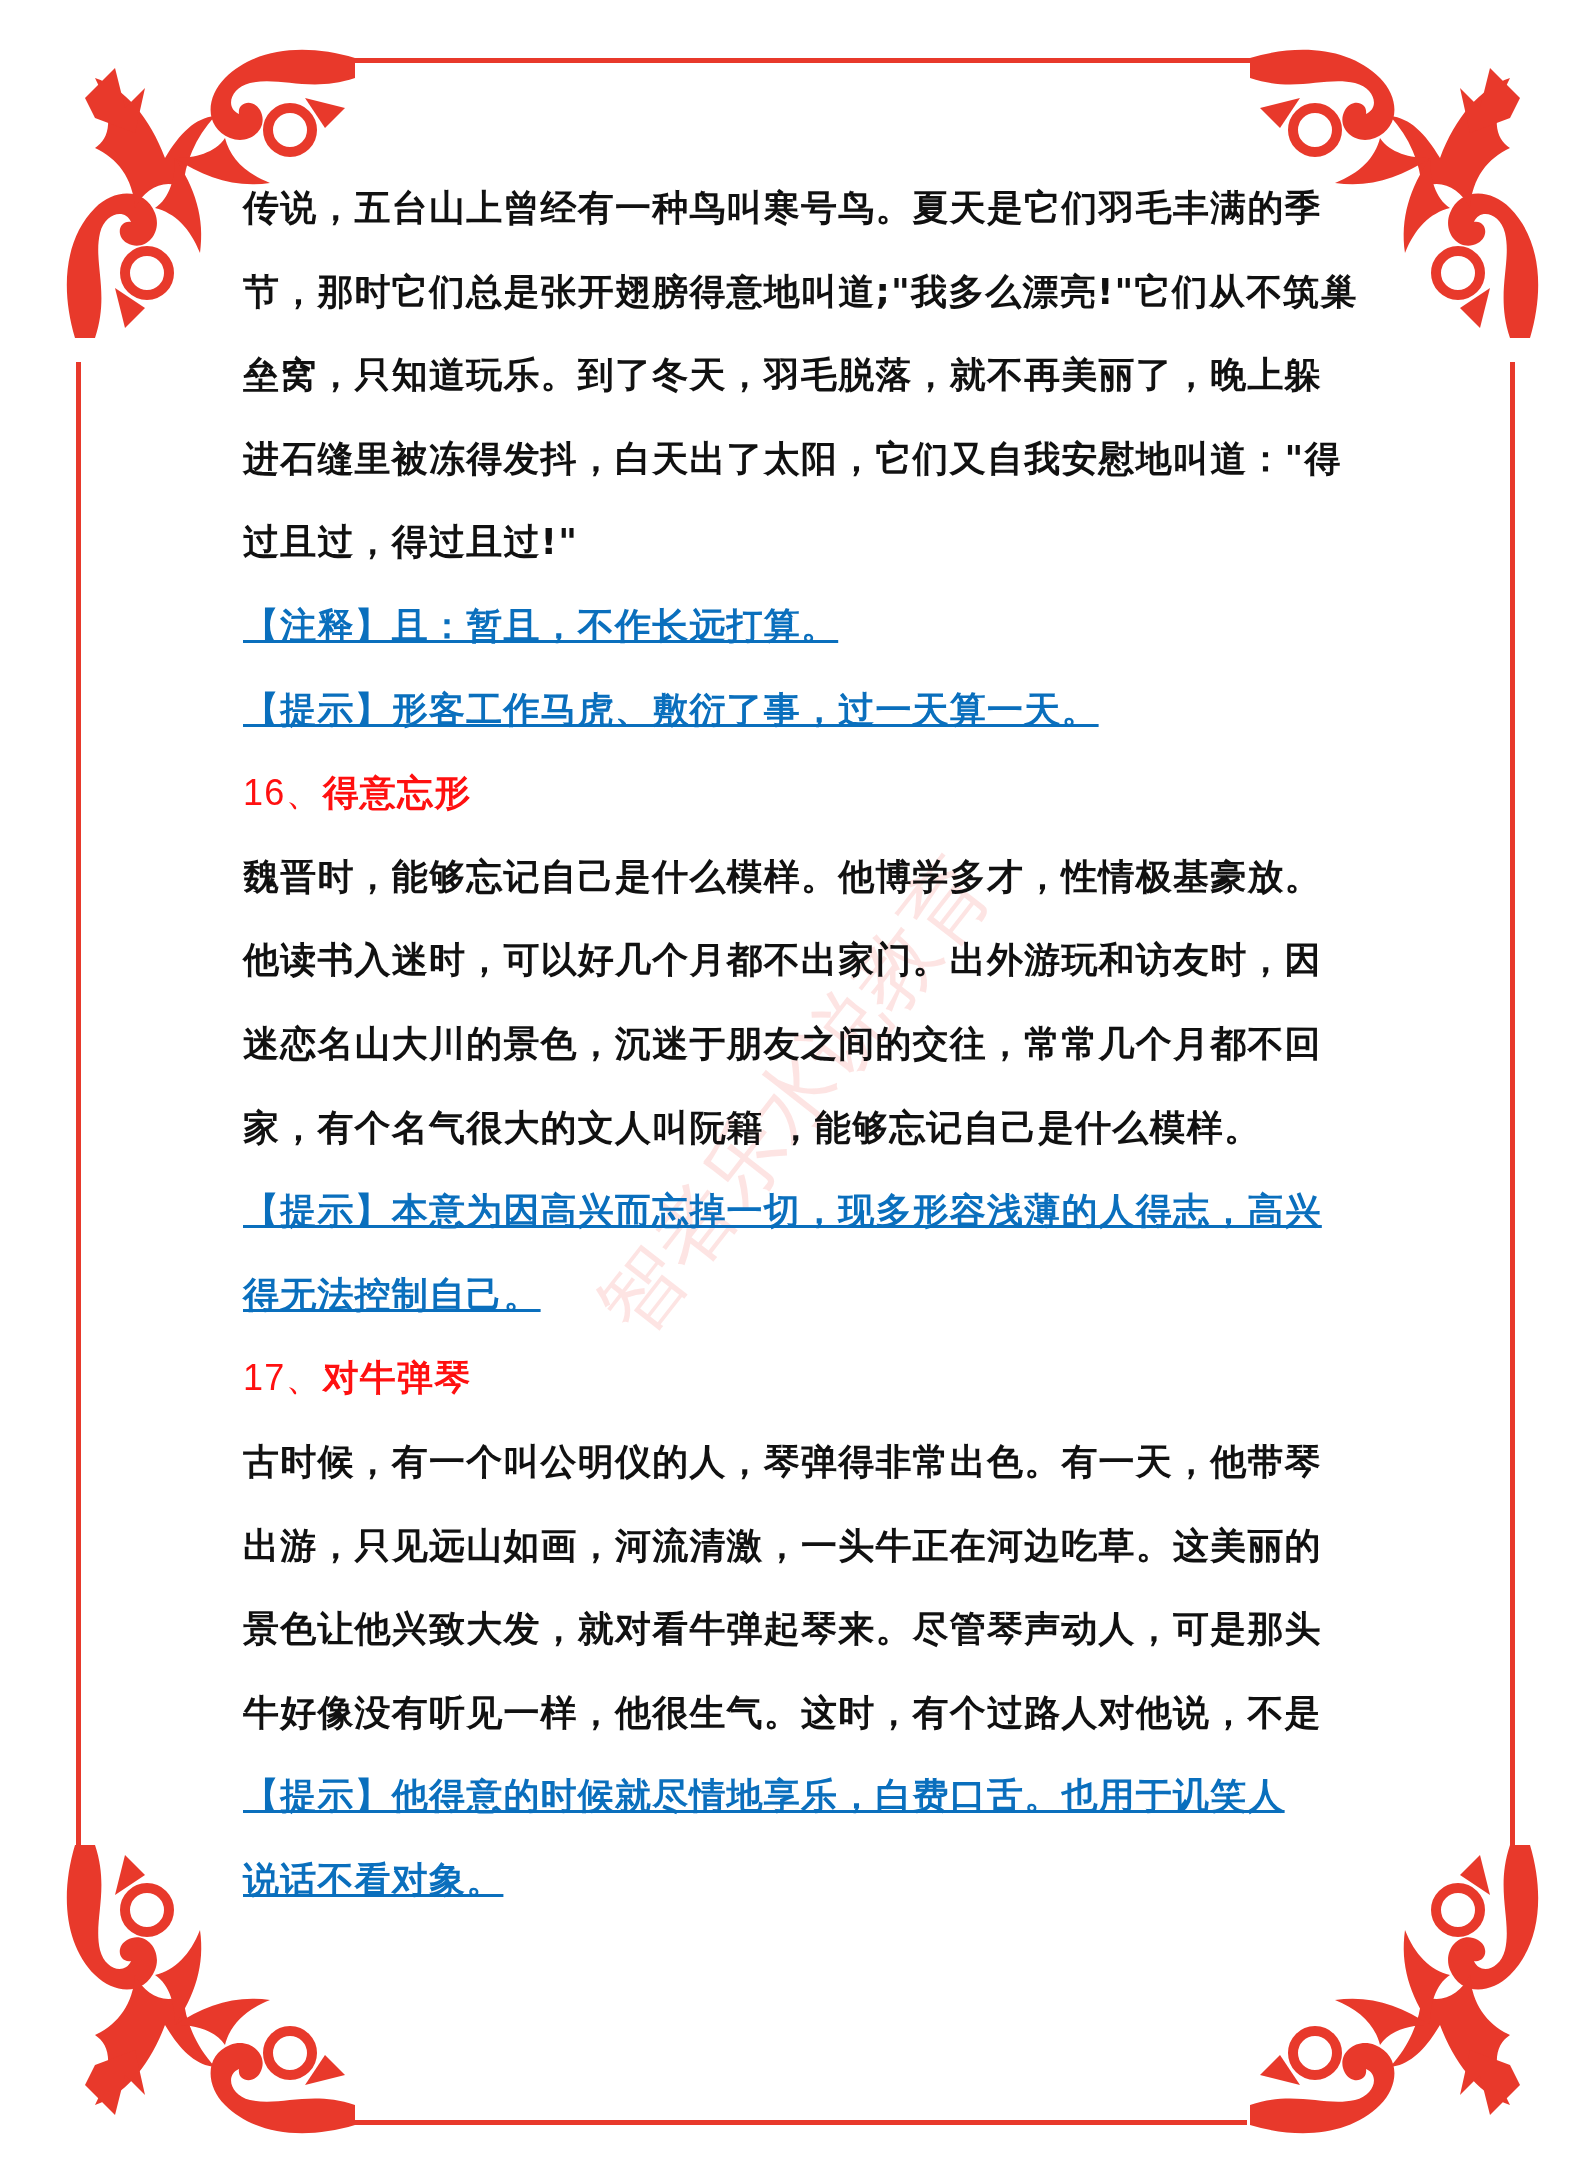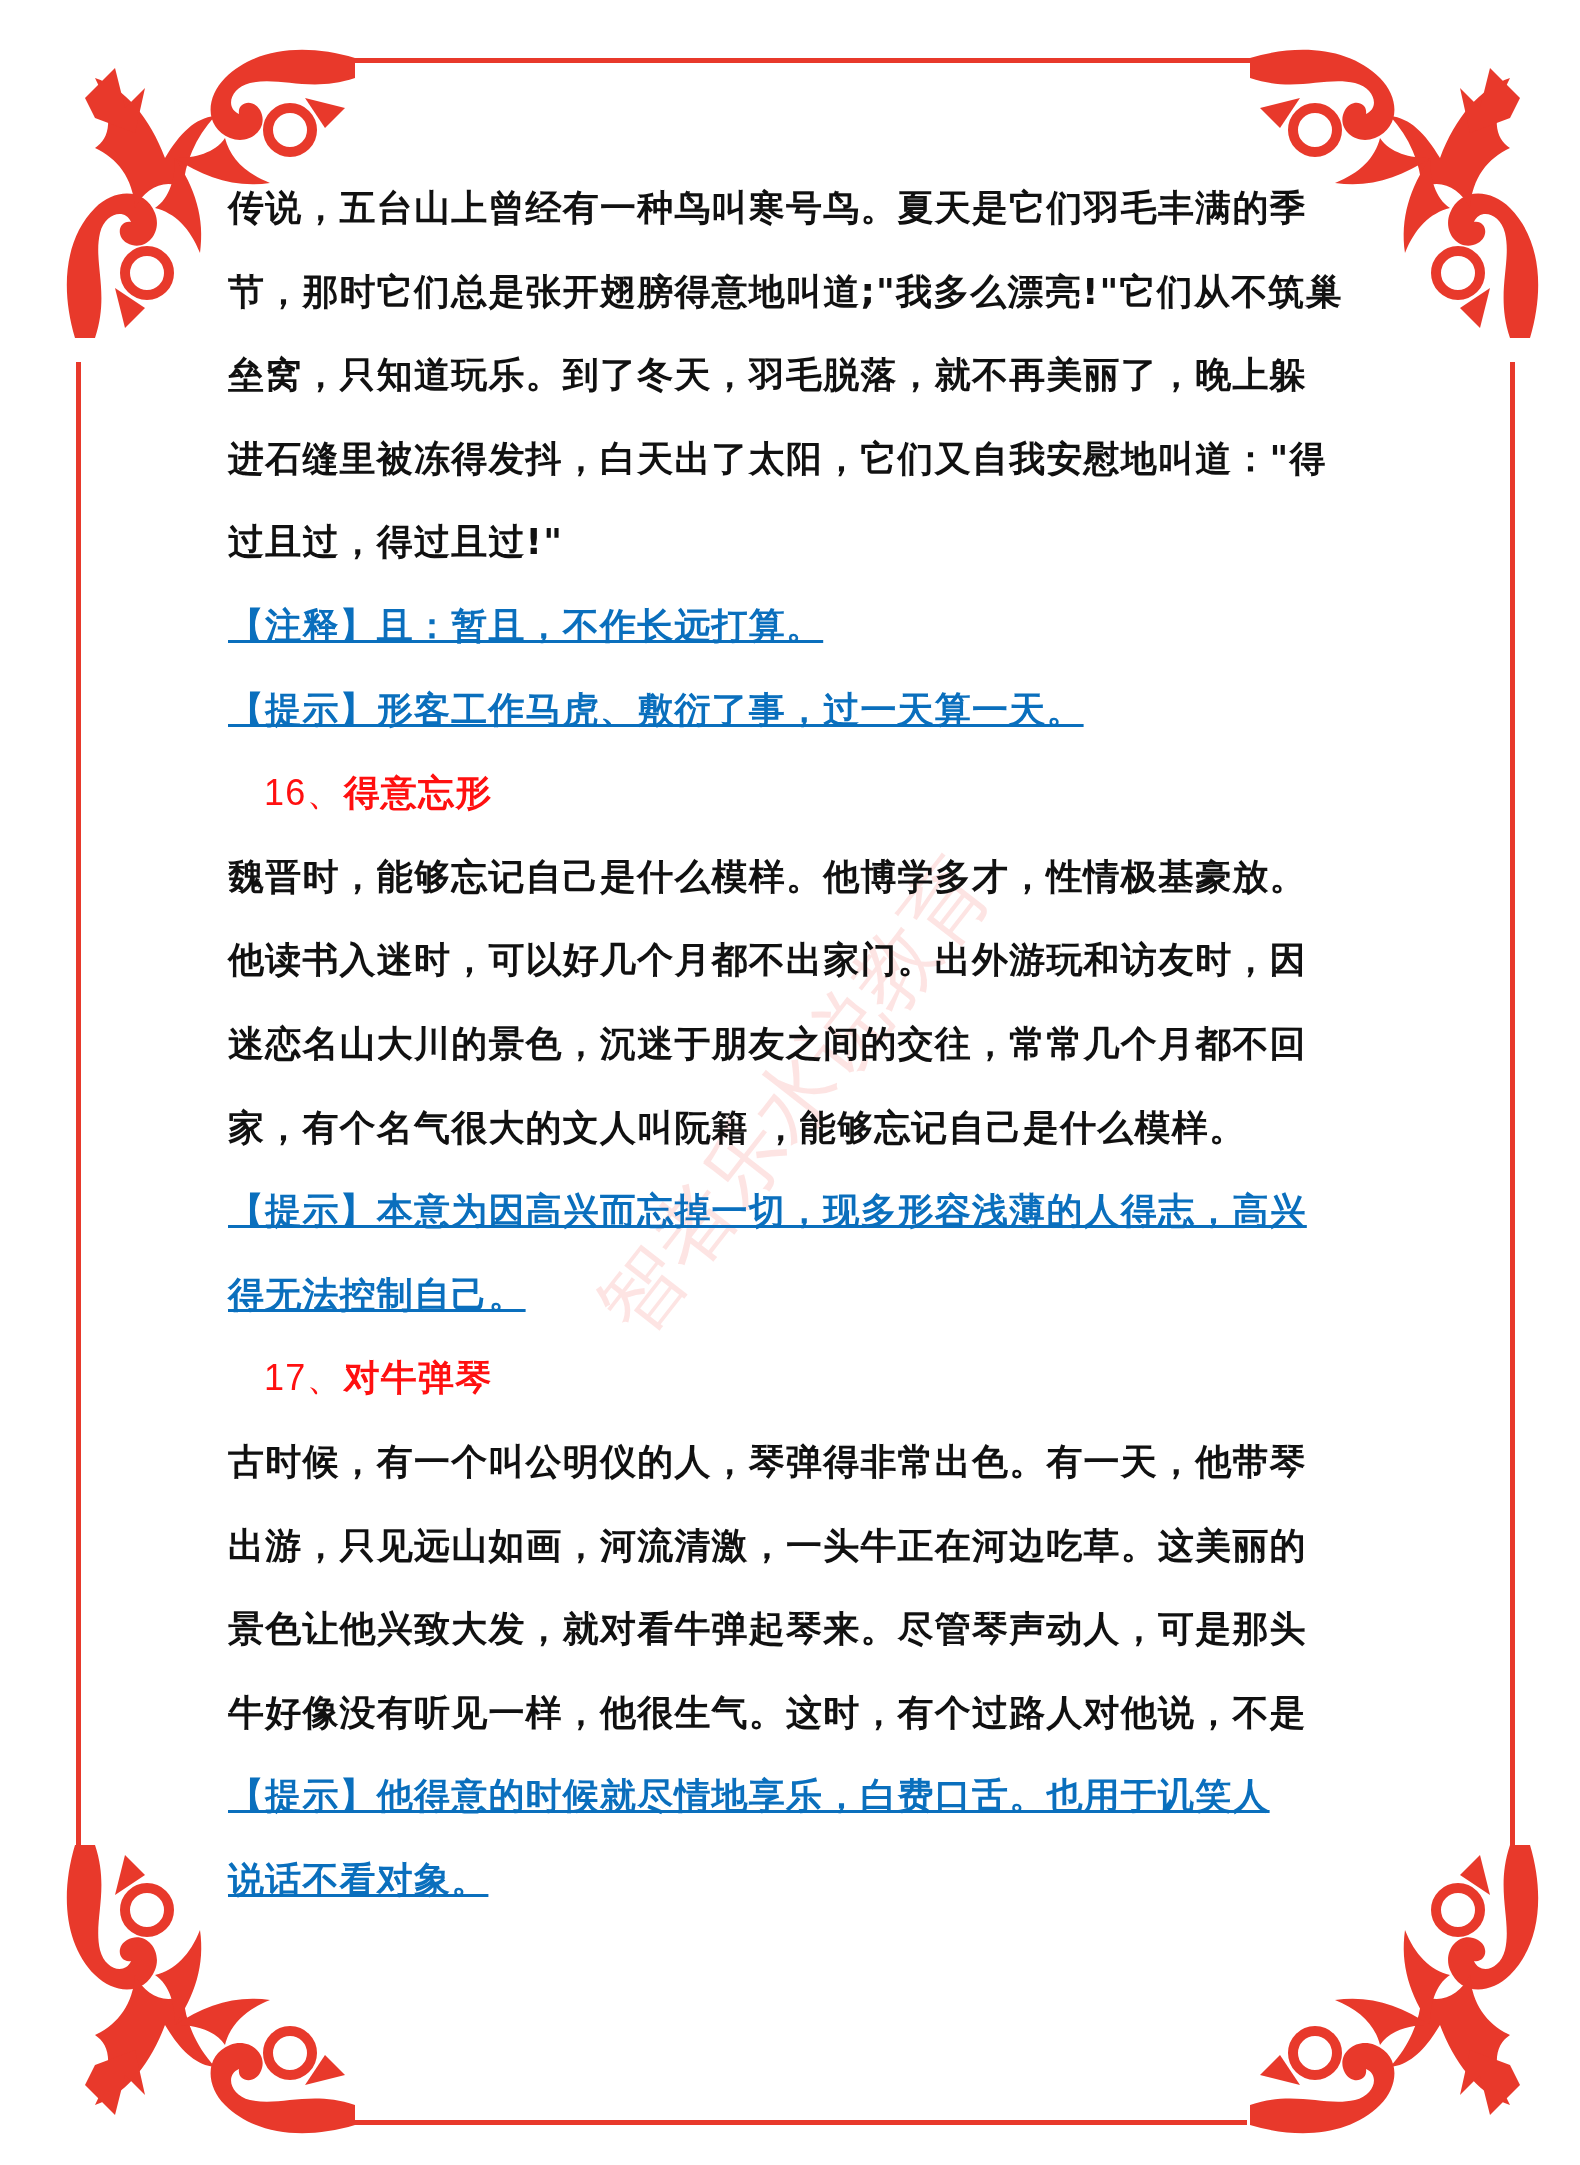--- a/index.html
+++ b/index.html
@@ -1,25 +1,25 @@
 <!DOCTYPE html>
 <html><head>
 <meta charset="utf-8">
 <style>
   html, body { margin: 0; padding: 0; background: #ffffff; }
   body { width: 1580px; height: 2165px; position: relative; overflow: hidden;
          font-family: "DejaVu Sans", "Liberation Sans", sans-serif; }
   .frame-line { position: absolute; background: #e8392b; }
   .corner { position: absolute; width: 300px; height: 300px; }
   .corner svg { width: 100%; height: 100%; display: block; }
-  .content { position: absolute; left: 228px; top: 166px; width: 1120px; }
+  .content { position: absolute; left: 243px; top: 166px; width: 1120px; }
   .line { height: 83.6px; line-height: 83.6px; font-size: 36px; font-weight: bold;
           white-space: nowrap; letter-spacing: 1.2px; color: #111111; }
   .line.note { color: #0a6fbd; text-decoration: underline; }
-  .line.heading { color: #ff1010; margin-left: 36px; }
+  .line.heading { color: #ff1010; }
   .line.heading .num { font-weight: normal; font-family: "Liberation Sans", sans-serif; }
   .watermark { position: absolute; left: 560px; top: 1000px; font-size: 82px;
                color: rgba(240, 90, 80, 0.16); transform: rotate(-52deg);
                transform-origin: left top; white-space: nowrap; pointer-events: none;
                font-family: "DejaVu Sans", sans-serif; }
 </style>
 </head>
 <body>
 
 <div class="frame-line" style="left:345px; top:58px; width:905px; height:5px;"></div>

